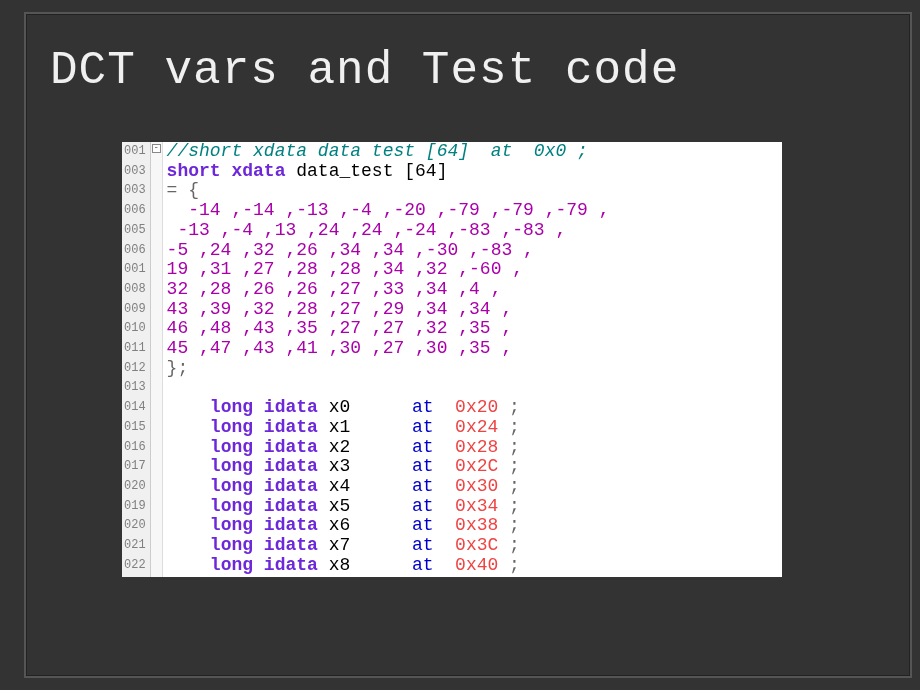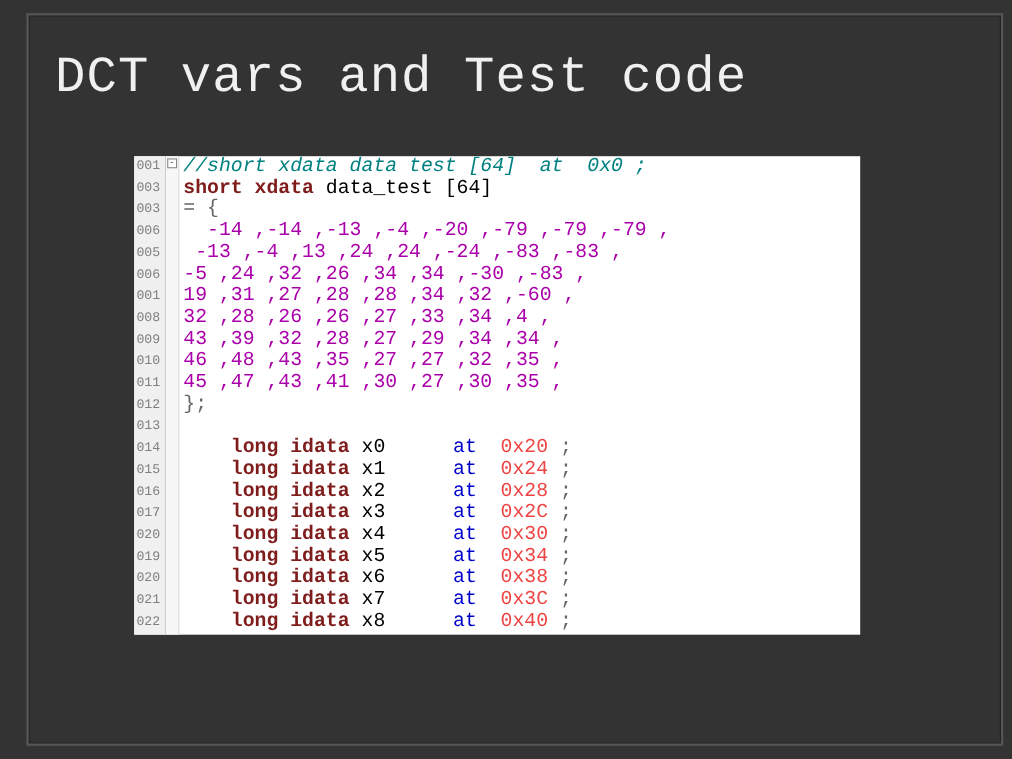--- a/index.html
+++ b/index.html
@@ -69,21 +69,21 @@
     line-height: 7px;
     text-align: center;
     color: #555;
   }
   .code {
     padding-left: 4px;
     white-space: pre;
     color: #000;
   }
   .comment { color: #008080; font-style: italic; }
-  .kw { color: #7f1d1d; font-weight: bold; }
+  .kw { color: #6d28d9; font-weight: bold; }
   .ident { color: #000; }
   .num { color: #aa00aa; text-align: center; }
   .hex { color: #ef4444; }
   .punct { color: #666; }
   .at { color: #0000cc; margin-left: 40px; }
 </style>
 </head>
 <body>
 
 <div class="frame"></div>

